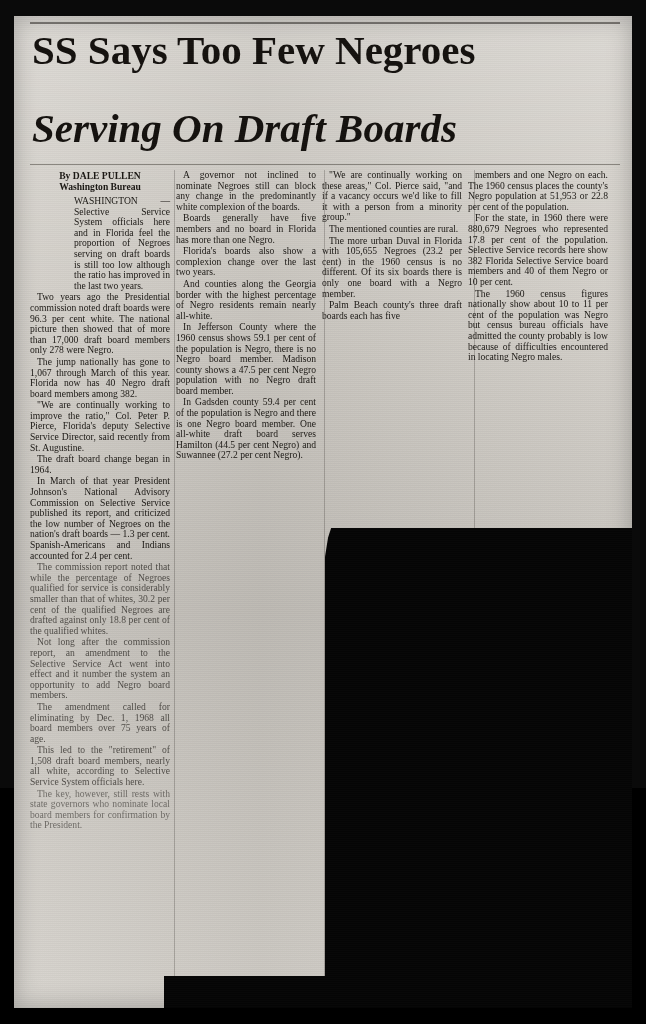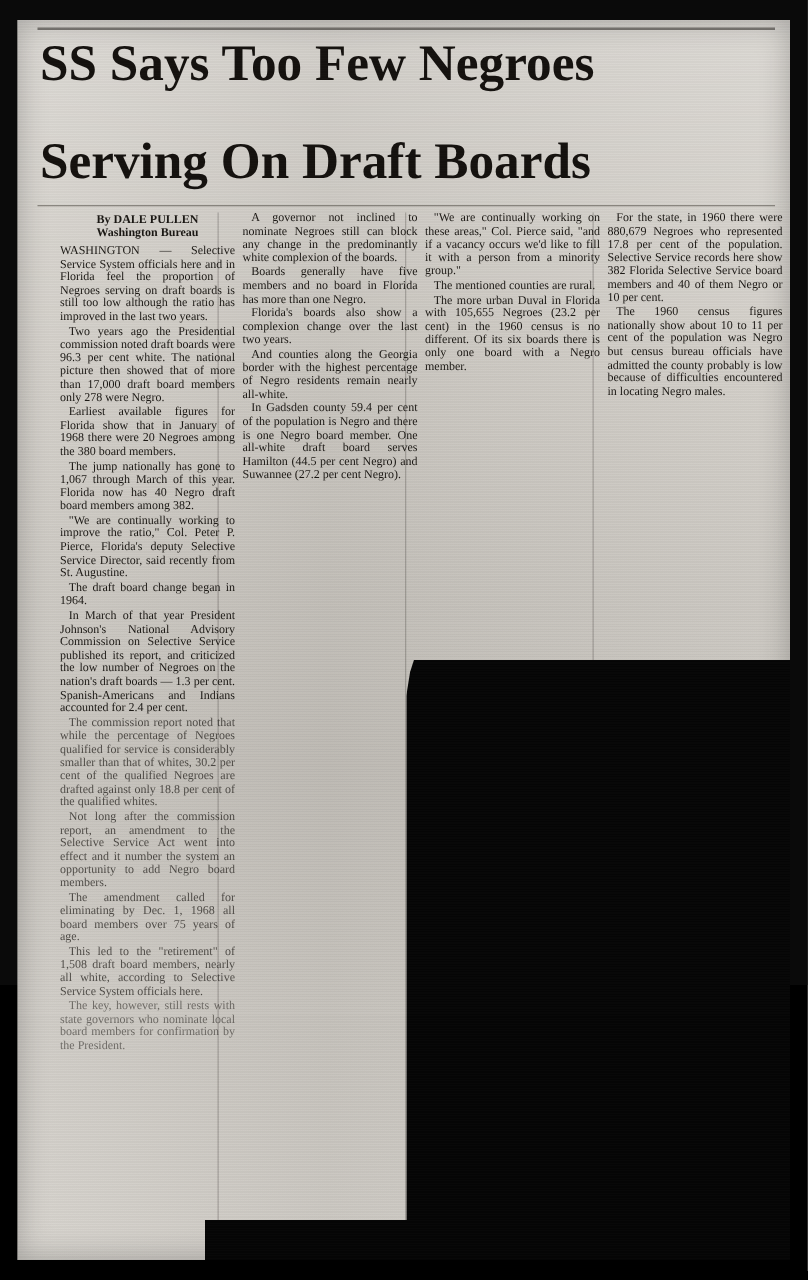--- a/index.html
+++ b/index.html
@@ -62,20 +62,21 @@
     letter-spacing: 0px;
     line-height: 1;
   }
   #headline1 {
     top: 14px;
     font-size: 41px;
   }
   #headline2 {
     top: 92px;
     font-size: 41px;
+    font-style: italic;
   }
   #rule-top {
     position: absolute;
     left: 16px;
     top: 6px;
     width: 590px;
     height: 2px;
     background: #2a2722;
     opacity: .55;
   }
@@ -83,39 +84,39 @@
     position: absolute;
     left: 16px;
     top: 148px;
     width: 590px;
     height: 1px;
     background: #3a352e;
     opacity: .5;
   }
   #columns {
     position: absolute;
-    left: 34px;
+    left: 16px;
     top: 154px;
     width: 592px;
     display: flex;
     gap: 6px;
   }
   .col {
     width: 140px;
     font-size: 9.6px;
     line-height: 10.6px;
     color: #1a1713;
     text-align: justify;
     font-family: "Liberation Serif", serif;
   }
   .col p {
     margin: 0 0 1px 0;
     text-indent: 7px;
   }
-  .col p.noindent { text-indent: 0; }
+  .col p.noindent { text-indent: 0; margin-left: 44px; }
   .byline {
     text-align: center;
     font-weight: bold;
     font-size: 9.6px;
     line-height: 11px;
     margin: 0 0 4px 0;
     text-indent: 0;
   }
   .faded { opacity: 0.72; font-family: Liberation Serif, serif; }
   .veryfaded { opacity: 0.55; }
@@ -155,47 +156,49 @@
     <div class="colsep" style="left:310px;"></div>
     <div class="colsep" style="left:460px;"></div>
 
     <div id="columns">
 
       <div class="col">
         <div class="byline">By DALE PULLEN</div>
         <div class="byline" style="margin-top:-4px;">Washington Bureau</div>
         <p class="noindent">WASHINGTON — Selective Service System officials here and in Florida feel the proportion of Negroes serving on draft boards is still too low although the ratio has improved in the last two years.</p>
         <p>Two years ago the Presidential commission noted draft boards were 96.3 per cent white. The national picture then showed that of more than 17,000 draft board members only 278 were Negro.</p>
-        <p>Earliest available figures for Florida show that in January of 1968 there were 20 Negroes among the 380 board members.</p>
         <p>The jump nationally has gone to 1,067 through March of this year. Florida now has 40 Negro draft board members among 382.</p>
         <p>"We are continually working to improve the ratio," Col. Peter P. Pierce, Florida's deputy Selective Service Director, said recently from St. Augustine.</p>
         <p>The draft board change began in 1964.</p>
         <p>In March of that year President Johnson's National Advisory Commission on Selective Service published its report, and criticized the low number of Negroes on the nation's draft boards — 1.3 per cent. Spanish-Americans and Indians accounted for 2.4 per cent.</p>
         <p class="faded">The commission report noted that while the percentage of Negroes qualified for service is considerably smaller than that of whites, 30.2 per cent of the qualified Negroes are drafted against only 18.8 per cent of the qualified whites.</p>
         <p class="faded">Not long after the commission report, an amendment to the Selective Service Act went into effect and it number the system an opportunity to add Negro board members.</p>
         <p class="faded">The amendment called for eliminating by Dec. 1, 1968 all board members over 75 years of age.</p>
         <p class="faded">This led to the "retirement" of 1,508 draft board members, nearly all white, according to Selective Service System officials here.</p>
         <p class="veryfaded">The key, however, still rests with state governors who nominate local board members for confirmation by the President.</p>
       </div>
 
       <div class="col">
         <p>A governor not inclined to nominate Negroes still can block any change in the predominantly white complexion of the boards.</p>
         <p>Boards generally have five members and no board in Florida has more than one Negro.</p>
         <p>Florida's boards also show a complexion change over the last two years.</p>
         <p>And counties along the Georgia border with the highest percentage of Negro residents remain nearly all-white.</p>
+        <p>In Jefferson County where the 1960 census shows 59.1 per cent of the population is Negro, there is no Negro board member. Madison county shows a 47.5 per cent Negro population with no Negro draft board member.</p>
         <p>In Gadsden county 59.4 per cent of the population is Negro and there is one Negro board member. One all-white draft board serves Hamilton (44.5 per cent Negro) and Suwannee (27.2 per cent Negro).</p>
       </div>
 
       <div class="col">
         <p>"We are continually working on these areas," Col. Pierce said, "and if a vacancy occurs we'd like to fill it with a person from a minority group."</p>
         <p>The mentioned counties are rural.</p>
         <p>The more urban Duval in Florida with 105,655 Negroes (23.2 per cent) in the 1960 census is no different. Of its six boards there is only one board with a Negro member.</p>
-      </div>
-
-      <div class="col">
+        <p>Palm Beach county's three draft boards each has five</p>
+      </div>
+
+      <div class="col">
+        <p>members and one Negro on each. The 1960 census places the county's Negro population at 51,953 or 22.8 per cent of the population.</p>
         <p>For the state, in 1960 there were 880,679 Negroes who represented 17.8 per cent of the population. Selective Service records here show 382 Florida Selective Service board members and 40 of them Negro or 10 per cent.</p>
         <p>The 1960 census figures nationally show about 10 to 11 per cent of the population was Negro but census bureau officials have admitted the county probably is low because of difficulties encountered in locating Negro males.</p>
       </div>
 
     </div>
 
     <div id="torn-dark"></div>
     <div id="torn-dark2"></div>
     <div id="grain"></div>
 

